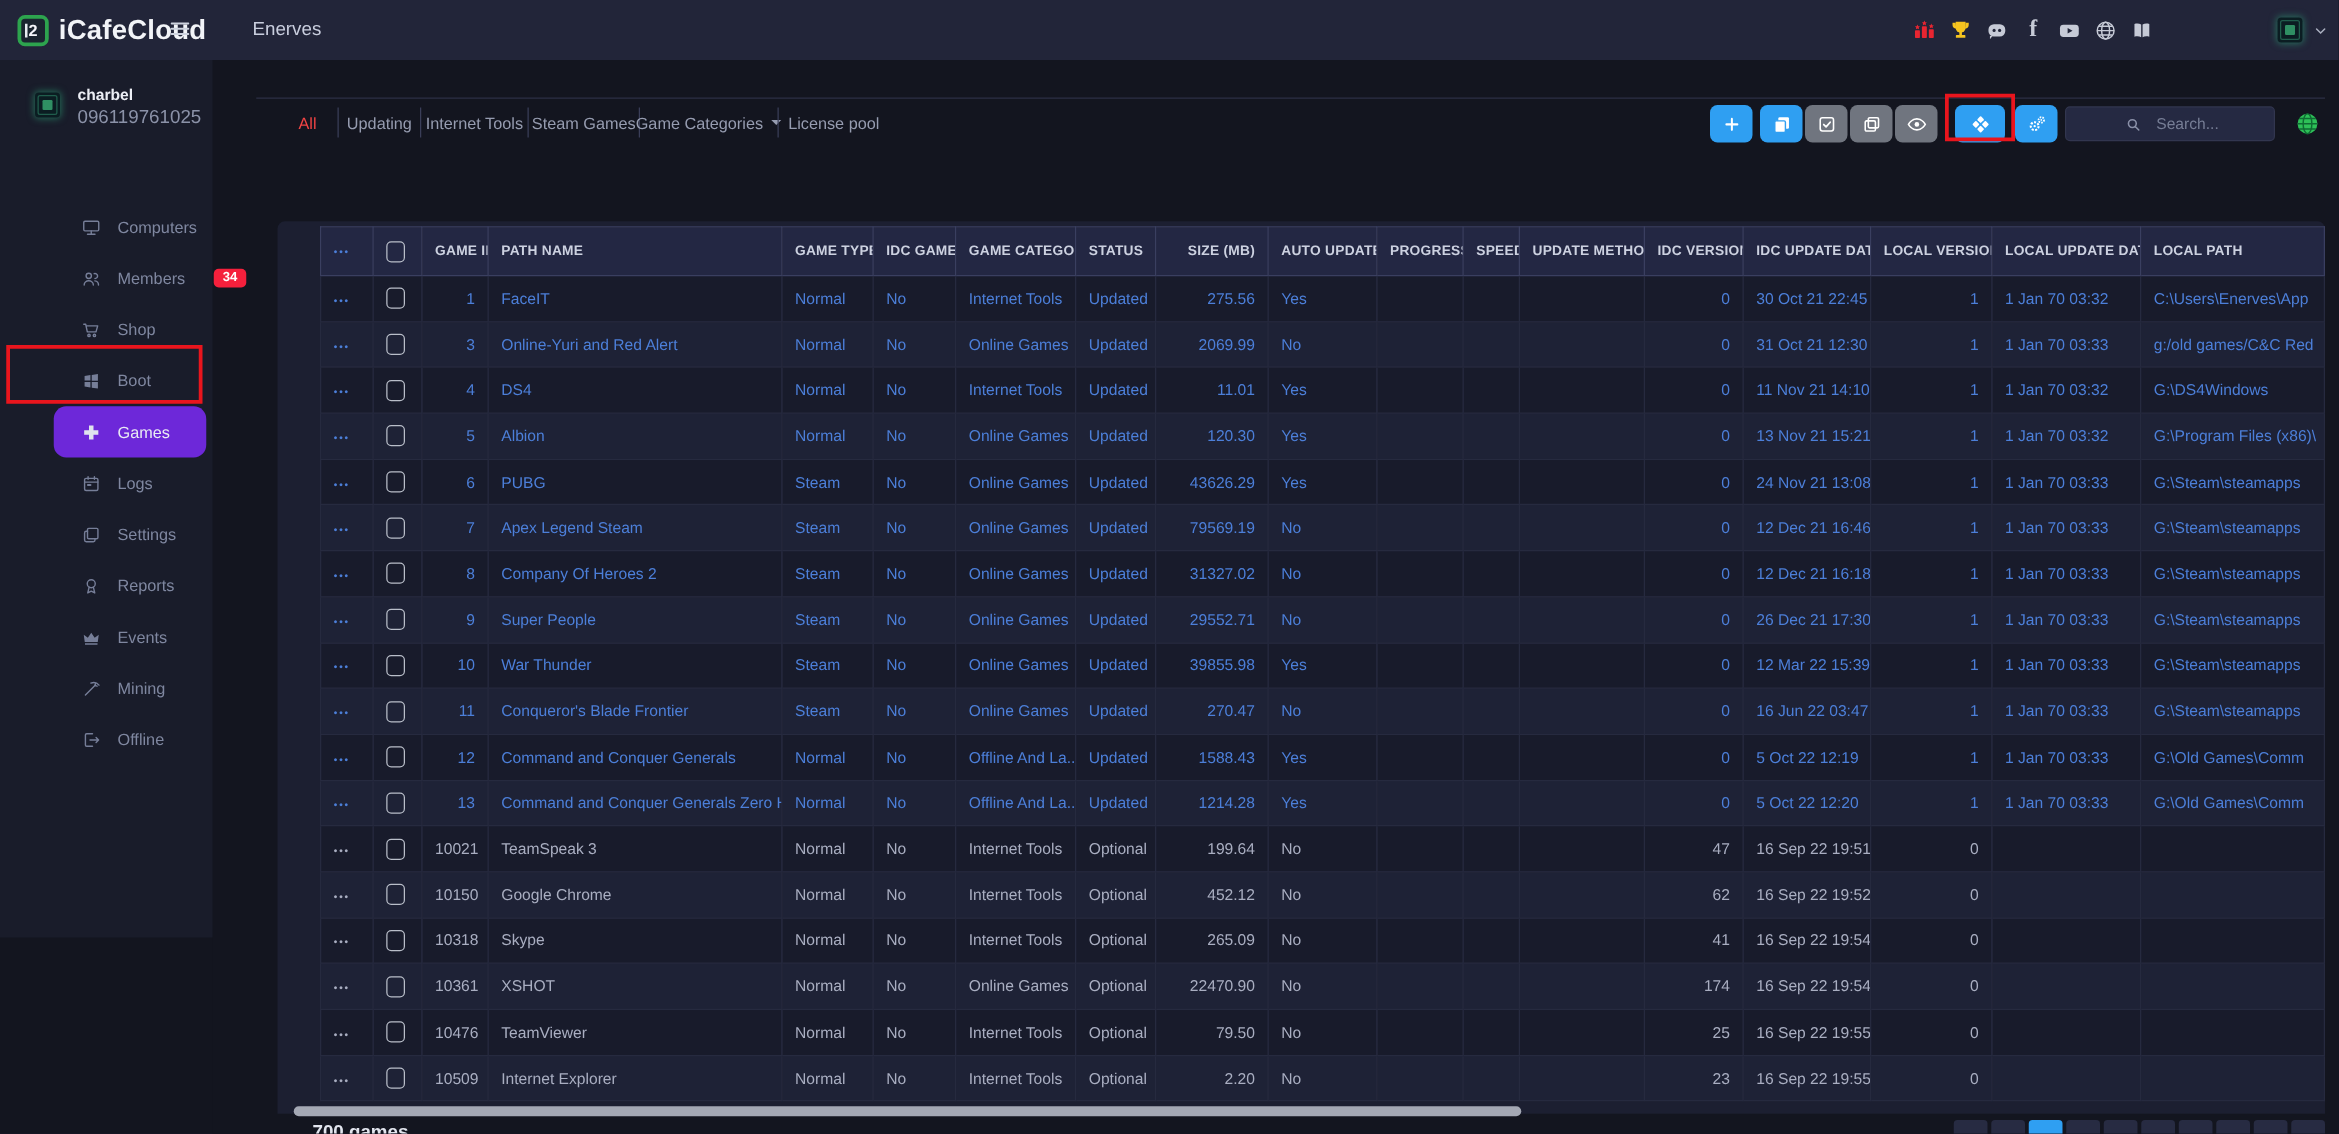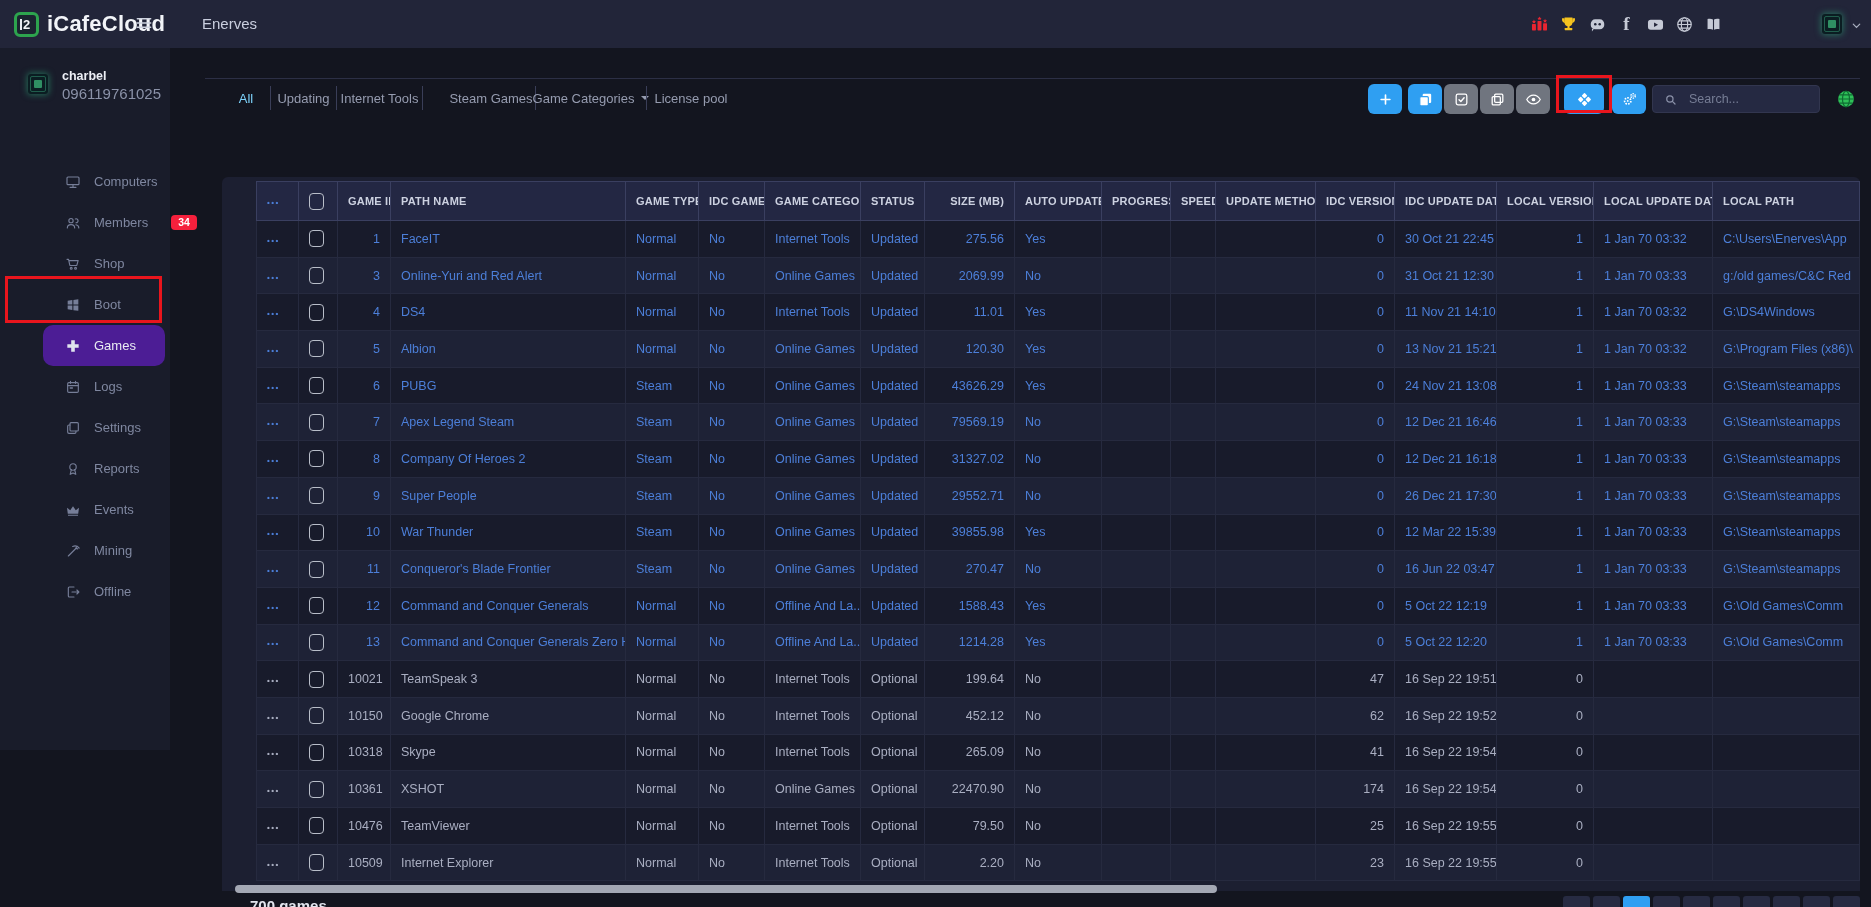--- a/index.html
+++ b/index.html
@@ -27,47 +27,47 @@
   
   .sidebar{position:absolute;top:48px;left:0;width:170px;height:702px;background:#191c2a;z-index:5;}
   .user{position:absolute;left:0;top:18px;width:170px;}
   .user .chip{position:absolute;left:28px;top:8px;}
   .user-name{position:absolute;left:62px;top:3px;color:#eceef5;font-weight:bold;font-size:12.5px;}
   .user-phone{position:absolute;left:62px;top:19px;color:#8b92a8;font-size:15px;}
   .nav{position:absolute;top:113px;left:0;right:0;margin-left:38px;}
   .nav-item{height:41px;display:flex;align-items:center;gap:13px;color:#7f87a0;font-size:13px;
             cursor:pointer;margin:0 5px;padding-left:22px;border-radius:10px;box-sizing:border-box;}
   .nav-item .ni-icon{width:16px;height:16px;display:flex;align-items:center;justify-content:center;color:#767e98;}
-  .nav-item.active{background:#4c1d95;color:#e9ebf3;}
+  .nav-item.active{background:#6d28d9;color:#e9ebf3;}
   .nav-item.active .ni-icon{color:#dfe3ee;}
   .badge{margin-left:10px;background:#f5203c;color:#fff;font-size:10.5px;font-weight:bold;
          padding:2.5px 7px;border-radius:4px;line-height:1;}
   .red-box{position:absolute;border:3px solid #e9151d;z-index:30;pointer-events:none;}
   .red-box.sidebar-box{left:5px;top:228px;width:151px;height:41px;}
   
   .content{position:absolute;left:170px;top:48px;width:1701px;height:859px;background:#13151f;overflow:hidden;}
   .topline{position:absolute;left:35px;width:1655px;top:30px;height:1px;background:#2c2f45;}
   .tabs{position:absolute;left:52px;top:35px;height:30px;display:flex;align-items:center;}
   .tab{height:30px;display:flex;align-items:center;justify-content:center;color:#969cb0;
        font-size:13px;cursor:pointer;white-space:nowrap;}
-  .tab.active{color:#7dd3fc;justify-content:center;}
+  .tab.active{color:#ef4444;justify-content:center;}
   .tab-sep{width:1px;height:24px;background:#3a3e58;}
   .caret{width:0;height:0;border:4px solid transparent;border-top-color:#969cb0;margin-left:7px;margin-top:4px;}
   .btnrow{position:absolute;left:1198px;top:36px;display:flex;}
   .btn{width:34px;height:30px;border-radius:6px;display:flex;align-items:center;justify-content:center;
        color:#fff;cursor:pointer;margin-left:2px;flex:none;}
   .btn:nth-child(1){margin-left:0;}
   .btn:nth-child(2){margin-left:6px;}
   .btn:nth-child(6){margin-left:14px;width:40px;}
   .btn:nth-child(7){margin-left:8px;}
   .btn.blue{background:#2f9ff2;}
   .btn.gray{background:#70757f;}
   .red-box.toolbar-box{left:1386px;top:27px;width:50px;height:32px;}
   .search{position:absolute;left:1482px;top:37px;width:168px;height:28px;background:#252942;
-          border:1px solid #32364f;border-radius:4px;display:flex;align-items:center;box-sizing:border-box;}
+          border:1px solid #32364f;border-radius:4px;display:flex;align-items:center;box-sizing:border-box;padding-left:36px;}
   .search .mag{margin:0 9px 0 10px;display:flex;}
   .search input{background:transparent;border:none;outline:none;color:#c6cad8;font-size:12.5px;width:112px;
                 font-family:"Liberation Sans",sans-serif;}
   .search input::placeholder{color:#767d95;}
   .globe-btn{position:absolute;left:1666px;top:41px;cursor:pointer;}
   
   .card{position:absolute;left:52px;top:129px;width:1638px;height:714px;background:#1c1f31;
         border-radius:6px 6px 0 0;}
   table{border-collapse:collapse;table-layout:fixed;width:1604px;margin:4px 0 0 34px;}
   thead th{height:38px;background:#232743;border:1px solid #3a3f60;font-size:11px;color:#ccd1e0;
@@ -310,21 +310,21 @@
       </div>
       <div class="tab-sep"></div>
       <div class="tab" style="width: 65px;">
         <span>Updating</span>
       </div>
       <div class="tab-sep"></div>
       <div class="tab" style="width: 85px;">
         <span>Internet Tools</span>
       </div>
       <div class="tab-sep"></div>
-      <div class="tab" style="width: 88px; margin-left: 24px;">
+      <div class="tab" style="width: 88px;">
         <span>Steam Games</span>
       </div>
       <div class="tab-sep"></div>
       <div class="tab" style="width: 110px;">
         <span>Game Categories</span>
         <span class="caret"></span>
       </div>
       <div class="tab-sep"></div>
       <div class="tab" style="width: 88px;">
         <span>License pool</span>

